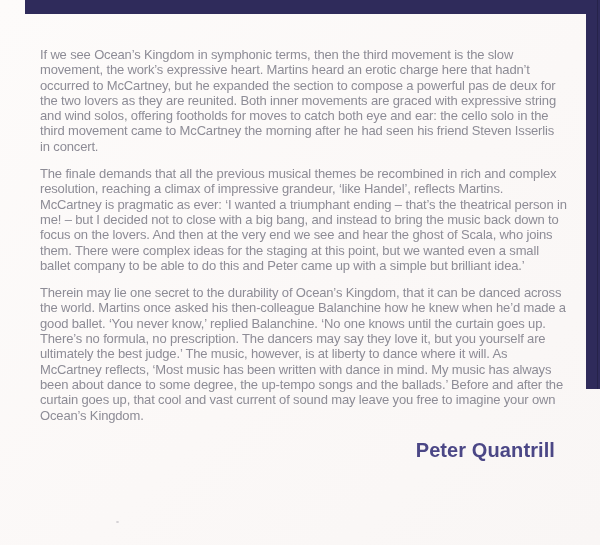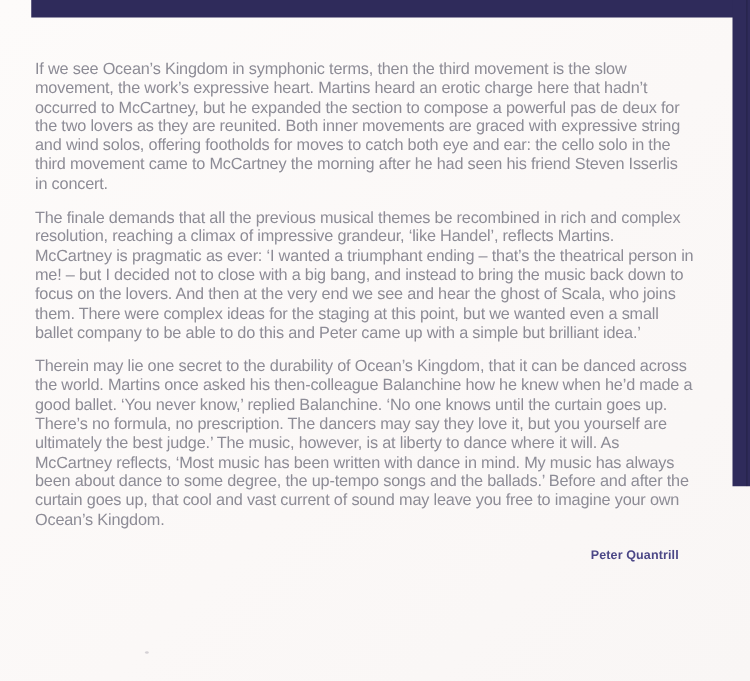--- a/index.html
+++ b/index.html
@@ -36,36 +36,36 @@
     position: absolute;
     top: 0;
     right: 2px;
     width: 1px;
     height: 389px;
     background: rgba(0,0,0,0.18);
   }
   .content {
     position: absolute;
     top: 47px;
-    left: 28px;
+    left: 40px;
     width: 527px;
   }
   .content p {
     margin: 0 0 12px 0;
     font-size: 13px;
     line-height: 15.3px;
     letter-spacing: -0.15px;
     color: #8d8c96;
     text-align: left;
   }
   .author {
     margin-top: 16px;
     padding-right: 12px;
     text-align: right;
-    font-size: 10px;
+    font-size: 20px;
     font-weight: bold;
     letter-spacing: 0.1px;
     color: #4b4786;
   }
   
   .dust {
     position: absolute;
     left: 116px;
     top: 521px;
     width: 3px;

